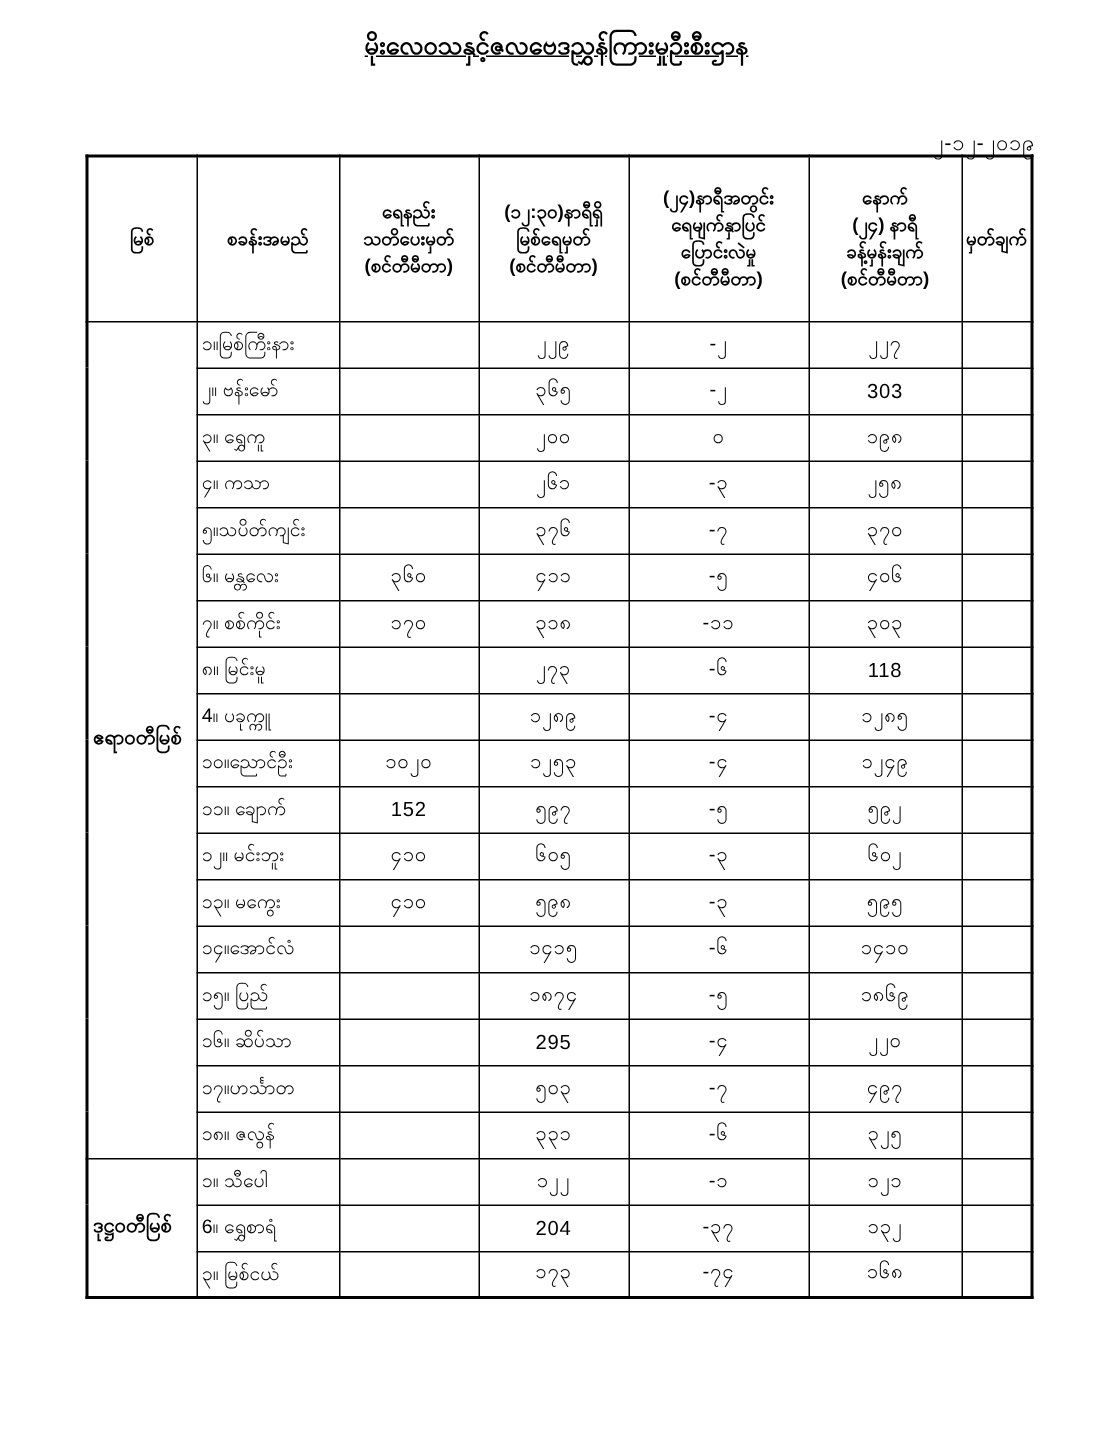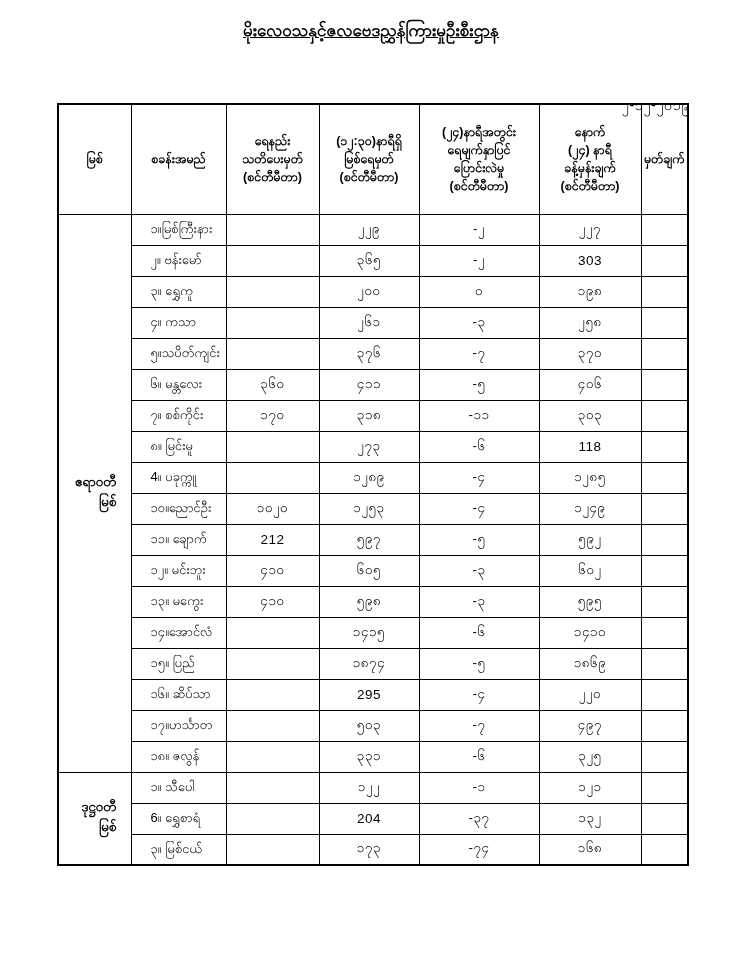--- a/index.html
+++ b/index.html
@@ -19,21 +19,21 @@
   }
   .doc-title {
     padding-top: 18px;
     text-align: center;
     font-weight: bold;
     font-size: 17px;
     line-height: 1.55;
   }
   .doc-date {
     position: absolute;
-    top: 96px;
+    top: 86px;
     right: 52px;
     font-size: 14.5px;
     letter-spacing: 0.5px;
   }
   table.river-table {
     position: absolute;
     top: 103px;
     left: 57px;
     border-collapse: collapse;
     table-layout: fixed;
@@ -61,27 +61,27 @@
   }
   .river-table td {
     font-size: 13.5px;
     padding: 0 3px;
     text-align: center;
     vertical-align: middle;
   }
   td.river-cell {
     font-weight: bold;
     font-size: 13.5px;
-    text-align: right;
-    padding: 0 14px;
+    text-align: left;
+    padding: 0 3px;
   }
   td.cell-station {
     text-align: left;
     font-size: 13px;
-    padding-left: 19px;
+    padding-left: 3px;
   }
   td.cell-warning { letter-spacing: 0.5px; }
   td.cell-level,
   td.cell-change,
   td.cell-forecast { letter-spacing: 0.5px; }
 </style>
 </head>
 <body>
 
 <div class="page">
@@ -200,21 +200,21 @@
         <tr>
           <td class="cell-station">၁၀။ညောင်ဦး</td>
           <td class="cell-warning">၁၀၂၀</td>
           <td class="cell-level">၁၂၅၃</td>
           <td class="cell-change">-၄</td>
           <td class="cell-forecast">၁၂၄၉</td>
           <td class="cell-remark"></td>
         </tr>
         <tr>
           <td class="cell-station">၁၁။ ချောက်</td>
-          <td class="cell-warning">212</td>
+          <td class="cell-warning">152</td>
           <td class="cell-level">၅၉၇</td>
           <td class="cell-change">-၅</td>
           <td class="cell-forecast">၅၉၂</td>
           <td class="cell-remark"></td>
         </tr>
         <tr>
           <td class="cell-station">၁၂။ မင်းဘူး</td>
           <td class="cell-warning">၄၁၀</td>
           <td class="cell-level">၆၀၅</td>
           <td class="cell-change">-၃</td>

